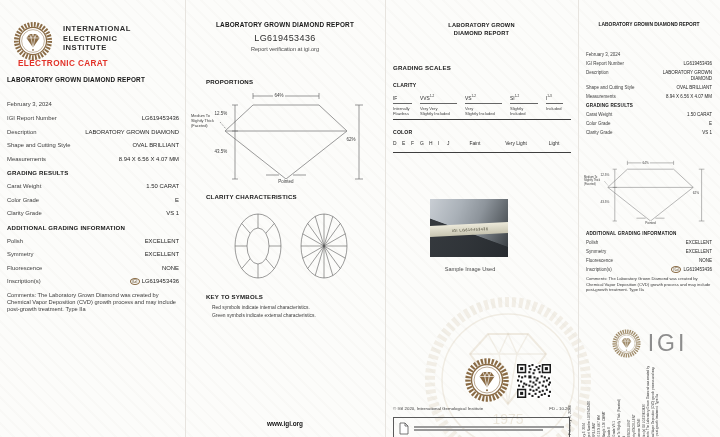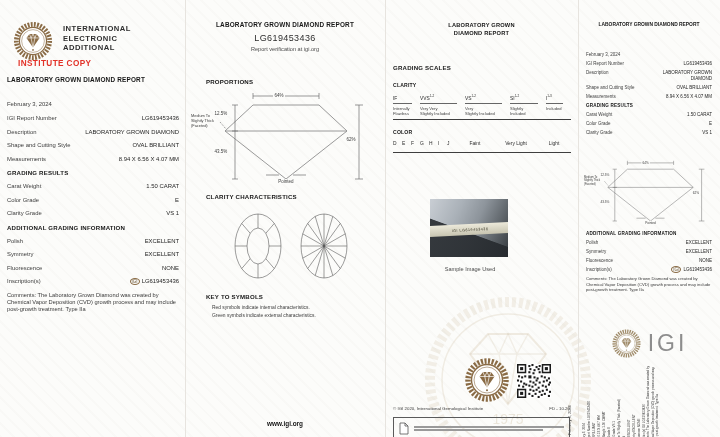--- a/index.html
+++ b/index.html
@@ -150,24 +150,24 @@
   <div class="vline" style="left:578px"></div>
 
   <div class="panel" id="p1">
     <div class="brand-block">
       <svg class="seal" width="42" height="42" viewBox="-24 -24 48 48" style="color:#8a6b45">
           <use href="#seal-g"></use>
         </svg>
       <div class="inst-name">
         <div>INTERNATIONAL</div>
         <div>ELECTRONIC</div>
-        <div>ADDITIONAL</div>
+        <div>INSTITUTE</div>
       </div>
     </div>
-    <div class="ecopy" style="color:#e23228">INSTITUTE COPY</div>
+    <div class="ecopy" style="color:#e23228">ELECTRONIC CARAT</div>
     <div class="p1-title">LABORATORY GROWN DIAMOND REPORT</div>
 
     <div class="p1-body">
       <div class="date">February 3, 2024</div>
       <div class="kv">
           <span class="k">IGI Report Number</span>
           <span class="v">LG619453436</span>
         </div>
       <div class="kv">
           <span class="k">Description</span>

